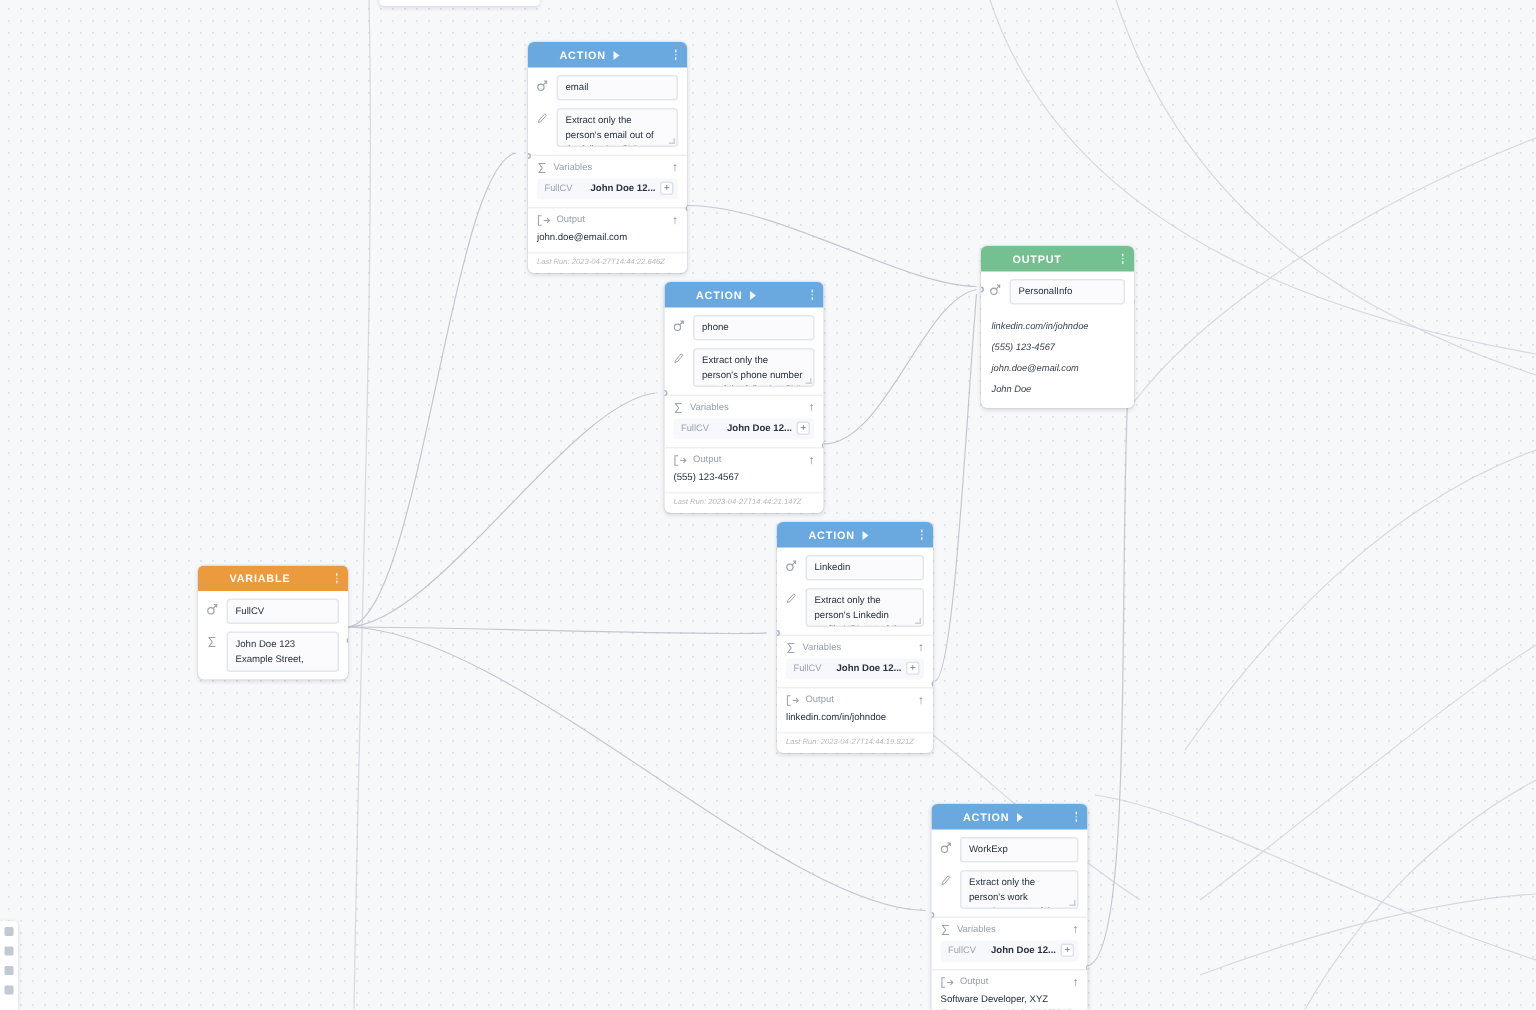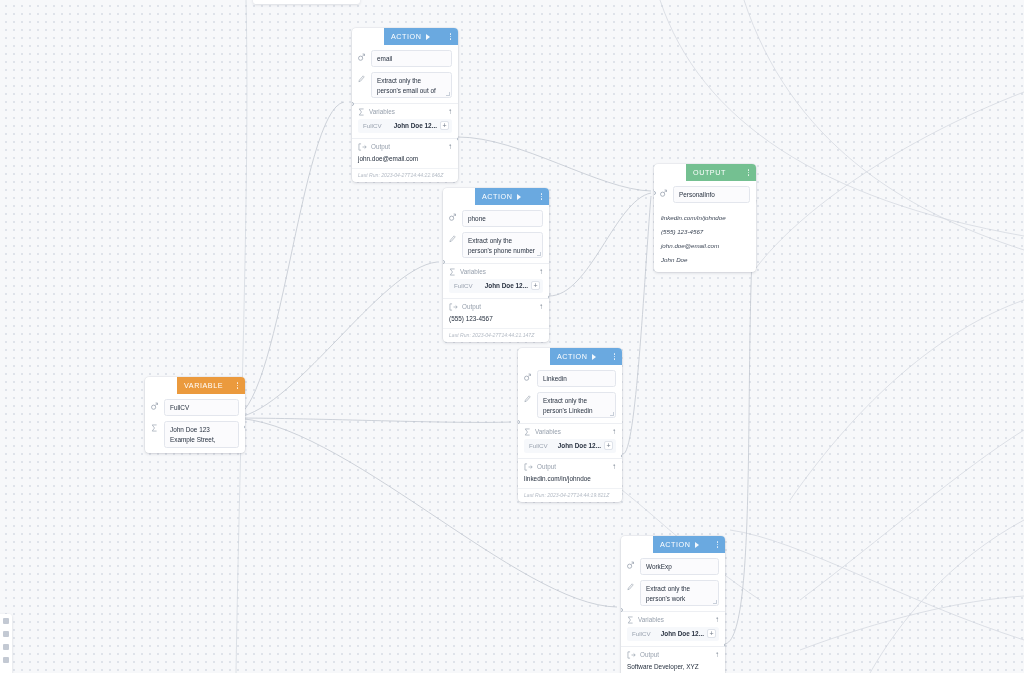--- a/index.html
+++ b/index.html
@@ -25,26 +25,25 @@
   .node {
     position: absolute;
     background: #ffffff;
     border-radius: 4px;
     box-shadow: 0 1px 3px rgba(30,40,60,.16), 0 0 0 0.5px rgba(30,40,60,.07);
     overflow: hidden;
   }
   .node-hd {
     height: 17px;
     display: flex; align-items: center;
-    padding: 0 7px 0 7px;
+    padding: 0 7px 0 21px;
     color: #ffffff;
     font-size: 7.2px;
-    font-weight: normal;
+    font-weight: bold;
     letter-spacing: .55px;
-    margin-left: 32px;
   }
   .hd-action  { background: #6aa9e0; }
   .hd-output  { background: #74c091; }
   .hd-variable{ background: #eb9a3d; }
   .hd-title { flex: 0 0 auto; }
   .hd-play {
     margin-left: 5px;
     width: 0; height: 0;
     border-left: 4.4px solid rgba(255,255,255,.92);
     border-top: 3.1px solid transparent;
@@ -192,21 +191,21 @@
   </svg>
 
   <div class="panel-top"></div>
   <div class="toolbar-left">
     <i></i>
     <i></i>
     <i></i>
     <i></i>
   </div>
 
-  <div class="node" style="left:145px; top:377px; width:100px;">
+  <div class="node" style="left:132px; top:377px; width:100px;">
     <div class="node-hd hd-variable">
       <span class="hd-title">VARIABLE</span>
       <span class="hd-spacer"></span>
       <span class="hd-dots">
           <i></i>
           <i></i>
           <i></i>
         </span>
     </div>
     <div class="sect">

